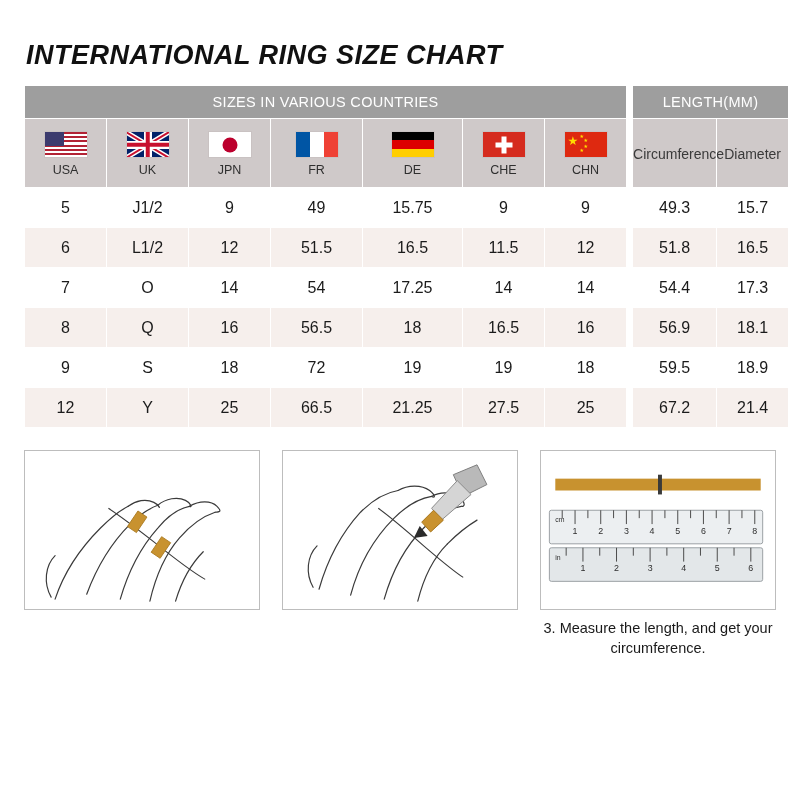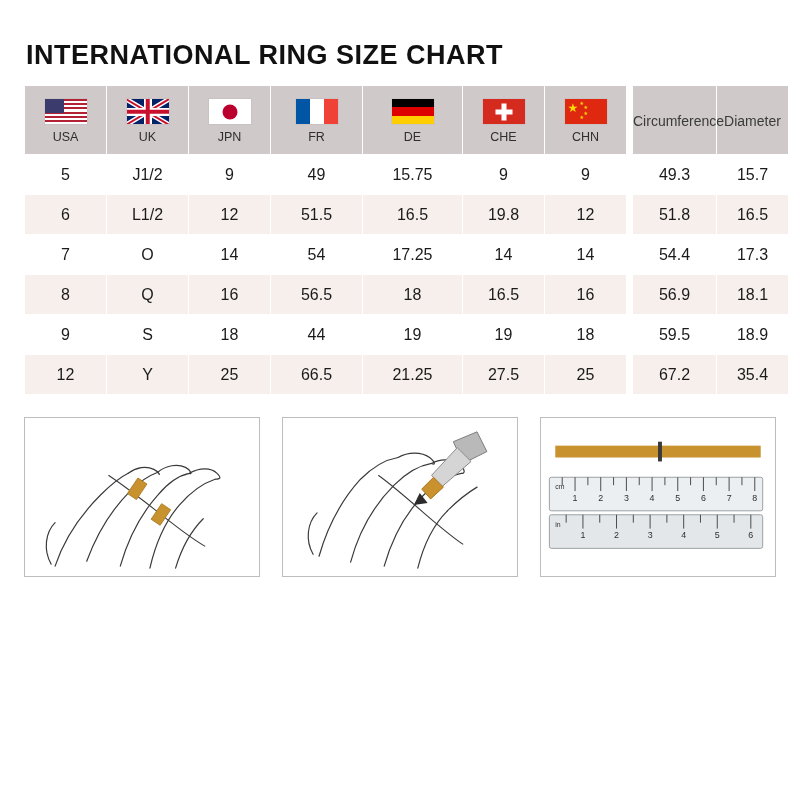--- a/index.html
+++ b/index.html
@@ -17,20 +17,21 @@
   .page {
     position: relative;
     width: 800px;
     height: 800px;
     box-sizing: border-box;
     padding: 0 24px;
   }
   .title {
     font-size: 27px;
     font-weight: bold;
+    font-style: italic;
     letter-spacing: 0.5px;
     color: #111;
     margin: 40px 0 14px 2px;
   }
   table.chart {
     width: 752px;
     border-collapse: collapse;
     table-layout: fixed;
   }
   table.chart td, table.chart th {
@@ -190,20 +191,25 @@
         <col style="width:82px">
       <col style="width:92px">
         <col style="width:100px">
         <col style="width:82px">
         <col style="width:82px">
       <col class="sep-col" style="width:6px">
       <col style="width:84px">
         <col style="width:72px">
     </colgroup>
     <thead>
+      <tr>
+        <th class="grp-head" colspan="7">SIZES IN VARIOUS COUNTRIES</th>
+        <td class="sep-col"></td>
+        <th class="grp-head" colspan="2">LENGTH(MM)</th>
+      </tr>
       <tr class="flag-row">
         <td>
           <div class="flag-wrap">
             <span class="flag f-usa">
               <span class="stripes"></span>
                 <span class="canton"></span>
             </span>
             <span class="country-code">USA</span>
           </div>
         </td>
@@ -288,21 +294,21 @@
         <td class="sep-col"></td>
         <td>49.3</td>
         <td>15.7</td>
       </tr>
       <tr class="even">
         <td>6</td>
         <td>L1/2</td>
         <td>12</td>
         <td>51.5</td>
         <td>16.5</td>
-        <td>19.8</td>
+        <td>11.5</td>
         <td>12</td>
         <td class="sep-col"></td>
         <td>51.8</td>
         <td>16.5</td>
       </tr>
       <tr class="odd">
         <td>7</td>
         <td>O</td>
         <td>14</td>
         <td>54</td>
@@ -322,39 +328,39 @@
         <td>16.5</td>
         <td>16</td>
         <td class="sep-col"></td>
         <td>56.9</td>
         <td>18.1</td>
       </tr>
       <tr class="odd">
         <td>9</td>
         <td>S</td>
         <td>18</td>
-        <td>44</td>
+        <td>72</td>
         <td>19</td>
         <td>19</td>
         <td>18</td>
         <td class="sep-col"></td>
         <td>59.5</td>
         <td>18.9</td>
       </tr>
       <tr class="even">
         <td>12</td>
         <td>Y</td>
         <td>25</td>
         <td>66.5</td>
         <td>21.25</td>
         <td>27.5</td>
         <td>25</td>
         <td class="sep-col"></td>
         <td>67.2</td>
-        <td>35.4</td>
+        <td>21.4</td>
       </tr>
     </tbody>
   </table>
 
   <div class="panels">
 
     <div class="panel">
       <div class="imgbox">
         <svg viewBox="0 0 236 160" width="234" height="158">
           <g fill="none" stroke="#3a3a3a" stroke-width="1.2" stroke-linecap="round">
@@ -463,16 +469,17 @@
                 <text x="178" y="122">5</text>
                 <text x="212" y="122">6</text>
             </g>
           </g>
           <g fill="#2e2e2e" font-size="7" font-family="Liberation Sans, sans-serif">
             <text x="14" y="72">cm</text>
             <text x="14" y="110">in</text>
           </g>
         </svg>
       </div>
+      <div class="caption">3. Measure the length, and get your circumference.</div>
     </div>
 
   </div>
 </div>
 
 </body></html>

